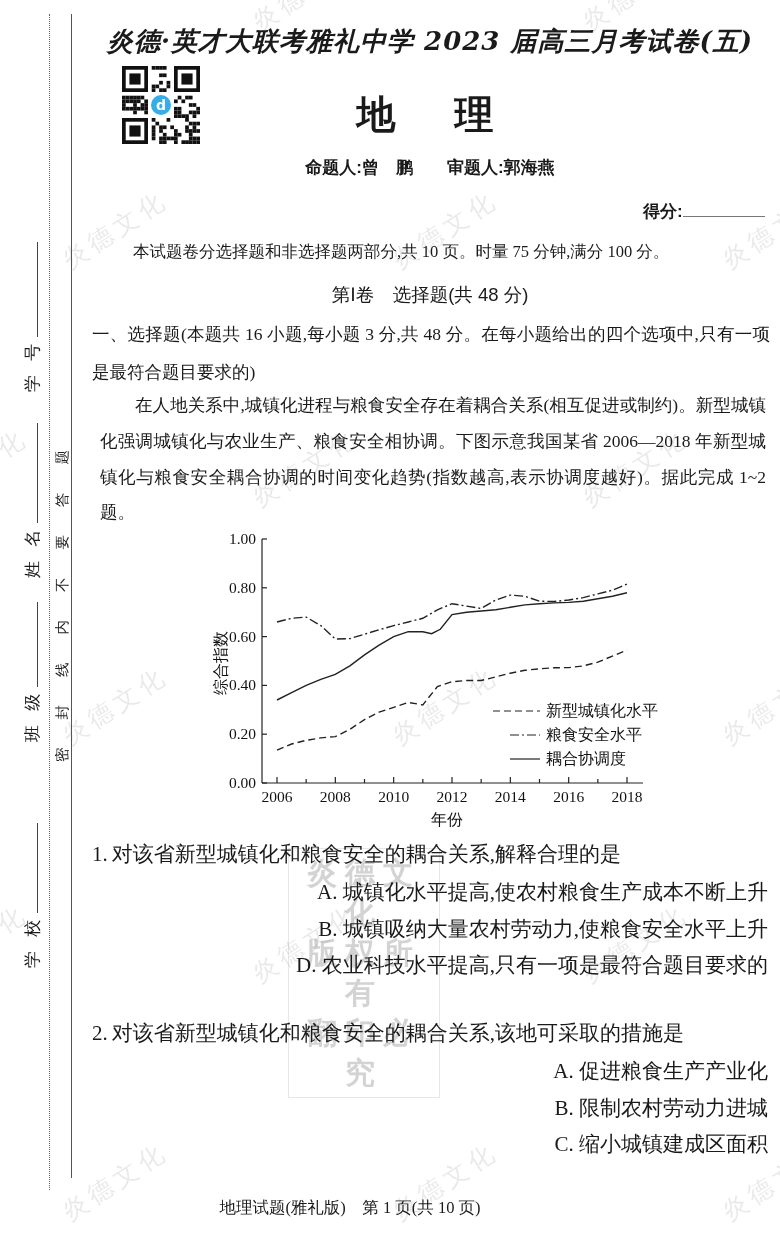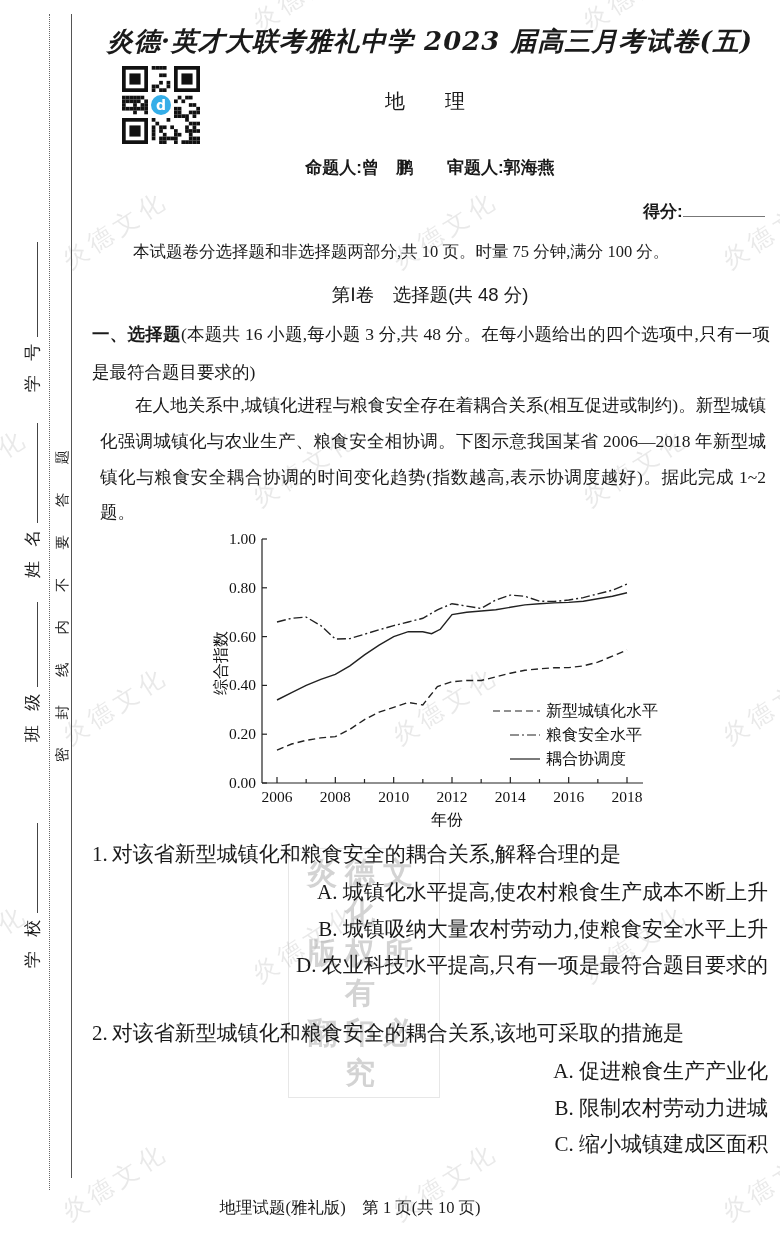--- a/index.html
+++ b/index.html
@@ -24,33 +24,33 @@
   .content{position:absolute;inset:0;z-index:2;}
   .header-title{position:absolute;left:90px;top:24px;width:680px;text-align:center;
       font-family:"DejaVu Serif",serif;font-style:italic;font-weight:bold;font-size:26px;letter-spacing:1px;}
   .qr{position:absolute;left:122px;top:66px;width:78px;height:78px;}
   .qr svg{display:block;}
   .qr-logo{position:absolute;left:27px;top:27px;width:24px;height:24px;background:#fff;border-radius:5px;
       display:flex;align-items:center;justify-content:center;}
   .qr-logo span{width:20px;height:20px;border-radius:50%;background:#35aee8;color:#fff;font-weight:bold;
       font-family:"DejaVu Sans",sans-serif;font-size:14px;line-height:20px;text-align:center;display:block;}
   .subject-title{position:absolute;left:90px;top:88px;width:680px;text-align:center;
-      font-family:"Liberation Sans",sans-serif;font-weight:normal;font-size:20px;letter-spacing:10px;}
+      font-family:"Liberation Sans",sans-serif;font-weight:bold;font-size:39px;letter-spacing:10px;}
   .setters{position:absolute;left:90px;top:156px;width:680px;text-align:center;
       font-family:"Liberation Sans",sans-serif;font-weight:bold;font-size:17px;}
   .score{position:absolute;left:643px;top:200px;font-family:"Liberation Sans",sans-serif;
       font-weight:bold;font-size:17px;}
   .score .blank{display:inline-block;width:82px;border-bottom:1.5px solid #777;height:16px;}
   
   .intro{position:absolute;left:100px;top:241px;width:666px;font-size:16.5px;text-indent:2em;}
   .part-title{position:absolute;left:90px;top:282px;width:680px;text-align:center;
       font-weight:normal;font-size:18.5px;font-family:"Liberation Sans",sans-serif;}
   .section-heading{position:absolute;left:92px;top:316px;width:678px;font-size:17.5px;
       line-height:37.5px;text-align:justify;}
-  .section-heading .bold{font-family:"Liberation Sans",sans-serif;font-weight:bold;}
+  .section-heading .bold{font-family:"Liberation Sans",sans-serif;font-weight:normal;}
   .passage{position:absolute;left:100px;top:388px;width:666px;font-size:17.5px;line-height:35.8px;
       text-indent:2em;text-align:justify;}
   
   .chart{position:absolute;left:210px;top:525px;width:460px;height:310px;margin:0;}
   
   .question{position:absolute;left:92px;width:678px;font-size:21px;}
   .q1{top:836px;}
   .q2{top:1015px;}
   .question .stem{line-height:36.4px;}
   .question .stem .qnum{margin-right:4px;}

